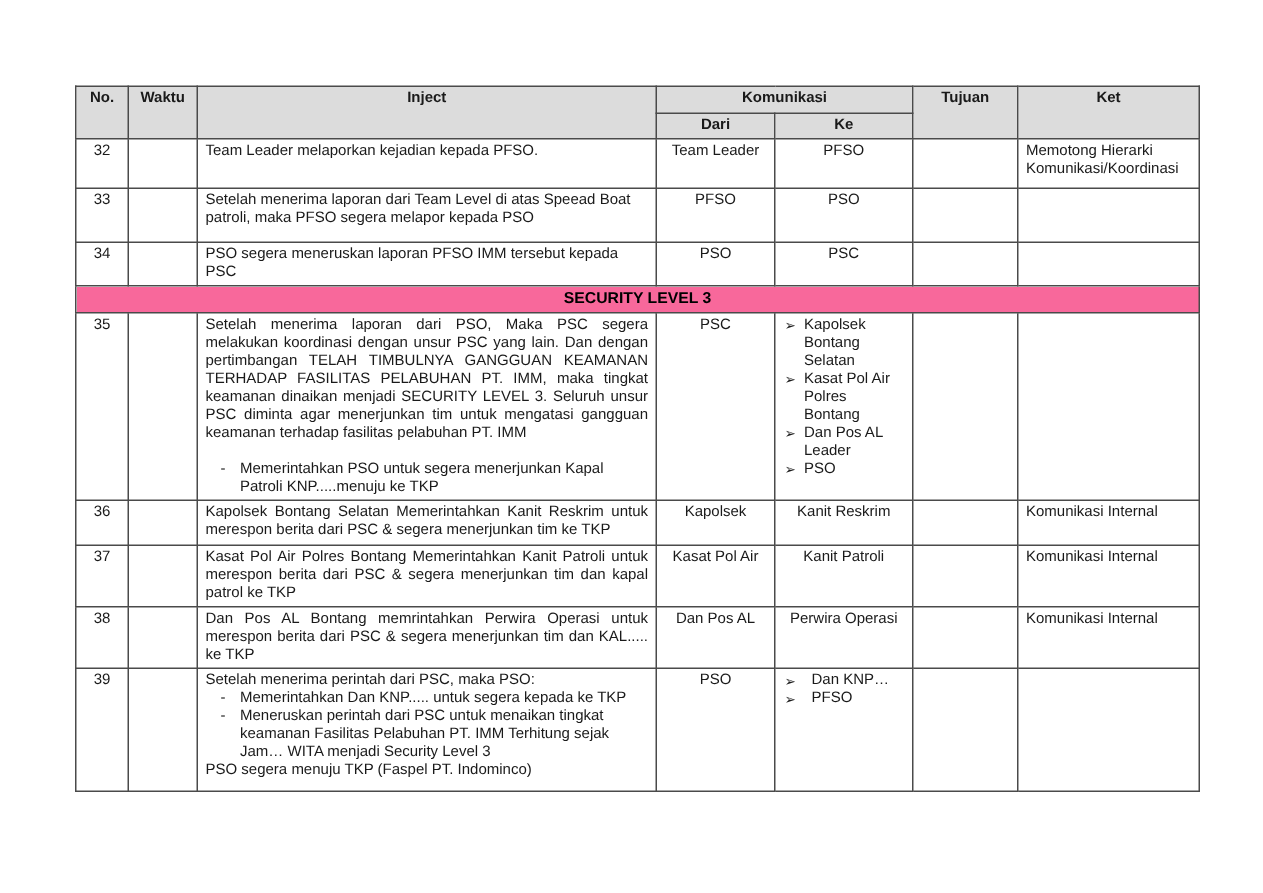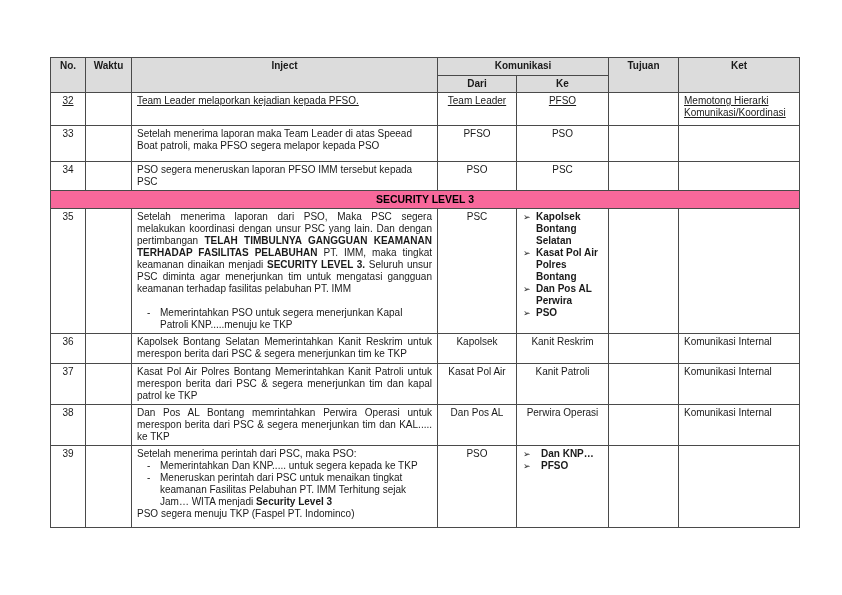--- a/index.html
+++ b/index.html
@@ -83,32 +83,32 @@
   }
   .ke-item .arrow {
     width: 13px;
     flex: 0 0 13px;
     font-size: 9px;
   }
   .ke-item.wide-gap .arrow {
     width: 18px;
     flex: 0 0 18px;
   }
-  .ke-item .ke-text { flex: 1; font-weight: bold; }
+  .ke-item .ke-text { flex: 1; }
   .outro { margin-top: 0; }
   
-  tr.r32 { height: 33px; text-decoration: underline; }
+  tr.r32 { height: 33px; }
   tr.r33 { height: 36px; }
   tr.r34 { height: 29px; }
   tr.r35 { height: 122px; }
   tr.r36 { height: 30px; }
   tr.r37 { height: 39px; }
   tr.r38 { height: 41px; }
   tr.r39 { height: 82px; padding-left: 24px; }
-  b { font-weight: bold; }
+  b { font-weight: normal; }
 </style>
 </head>
 <body>
 
 <div class="page">
   <table class="scenario">
     <colgroup>
       <col style="width:35px">
       <col style="width:46px">
       <col style="width:306px">
@@ -137,21 +137,21 @@
         <td class="c-waktu"></td>
         <td class="c-inject">Team Leader melaporkan kejadian kepada PFSO.</td>
         <td class="c-dari">Team Leader</td>
         <td class="c-ke-plain">PFSO</td>
         <td class="c-tujuan"></td>
         <td class="c-ket">Memotong Hierarki Komunikasi/Koordinasi</td>
       </tr>
       <tr class="r33">
         <td class="c-no">33</td>
         <td class="c-waktu"></td>
-        <td class="c-inject">Setelah menerima laporan maka Team Leader di atas Speead Boat patroli, maka PFSO segera melapor kepada PSO</td>
+        <td class="c-inject">Setelah menerima laporan dari Team Level di atas Speead Boat patroli, maka PFSO segera melapor kepada PSO</td>
         <td class="c-dari">PFSO</td>
         <td class="c-ke-plain">PSO</td>
         <td class="c-tujuan"></td>
         <td class="c-ket"></td>
       </tr>
       <tr class="r34">
         <td class="c-no">34</td>
         <td class="c-waktu"></td>
         <td class="c-inject">PSO segera meneruskan laporan PFSO IMM tersebut kepada PSC</td>
         <td class="c-dari">PSO</td>
@@ -178,21 +178,21 @@
             <div class="ke-item">
                 <span class="arrow">➢</span>
                 <div class="ke-text">Kapolsek Bontang Selatan</div>
               </div>
             <div class="ke-item">
                 <span class="arrow">➢</span>
                 <div class="ke-text">Kasat Pol Air Polres Bontang</div>
               </div>
             <div class="ke-item">
                 <span class="arrow">➢</span>
-                <div class="ke-text">Dan Pos AL Perwira</div>
+                <div class="ke-text">Dan Pos AL Leader</div>
               </div>
             <div class="ke-item">
                 <span class="arrow">➢</span>
                 <div class="ke-text">PSO</div>
               </div>
           </div>
         </td>
         <td class="c-tujuan"></td>
         <td class="c-ket"></td>
       </tr>

